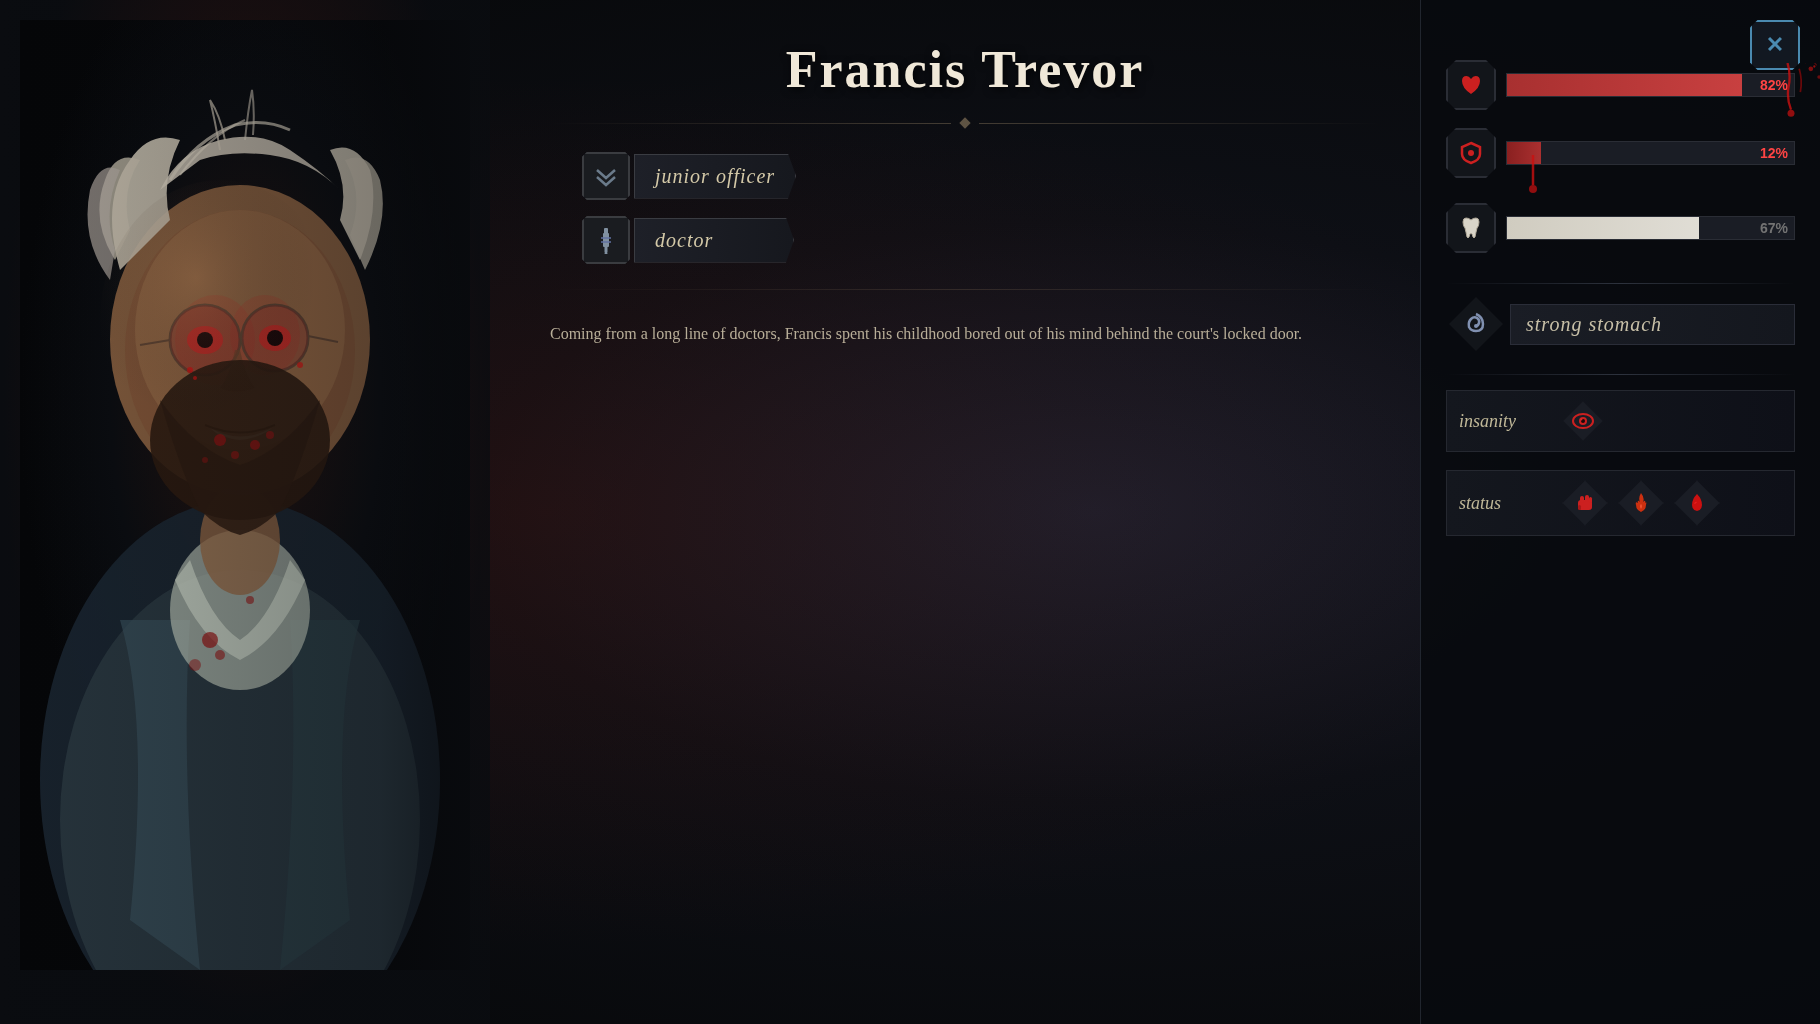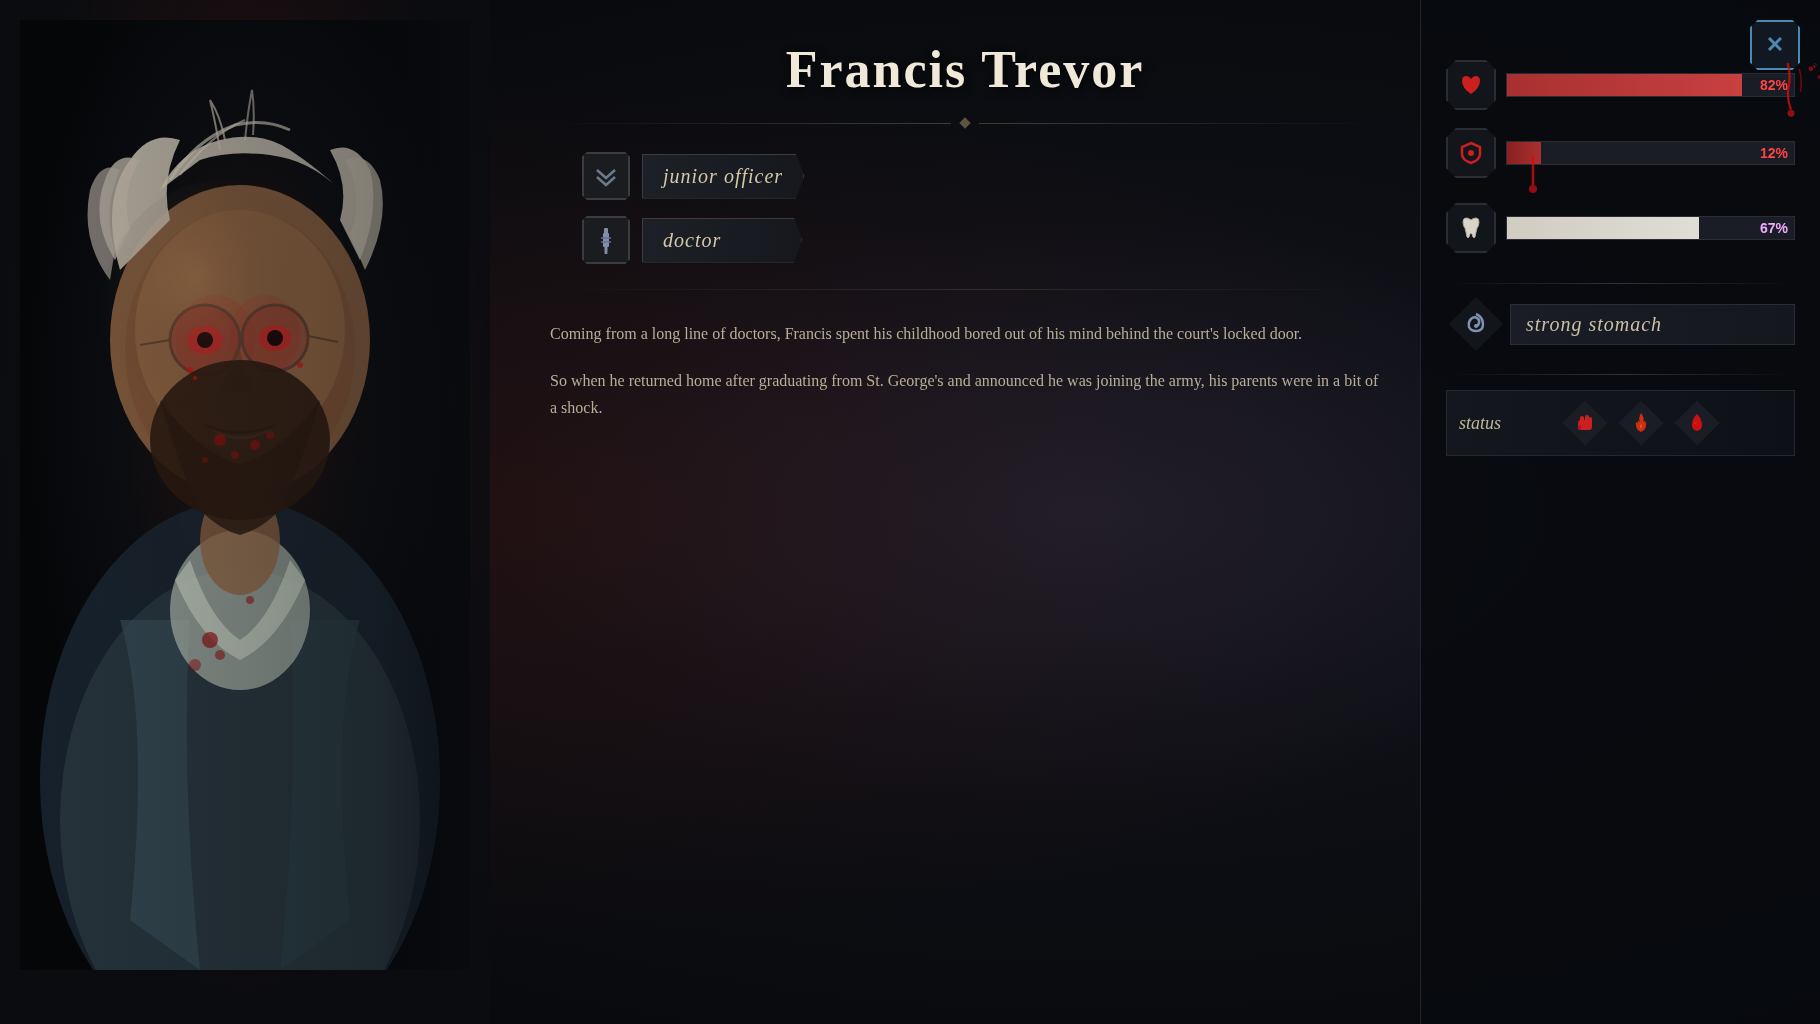--- a/index.html
+++ b/index.html
@@ -104,21 +104,21 @@
 
     
     .tags-section {
       margin: 25px 0;
     }
 
     .tag-item {
       display: flex;
       align-items: center;
       margin-bottom: 16px;
-      gap: 12px;
+      gap: 4px;
       padding-left: 32px;
     }
 
     .tag-icon {
       width: 48px;
       height: 48px;
       background: #1a1c20;
       border: 2px solid #3a3c40;
       display: flex;
       align-items: center;
@@ -242,21 +242,21 @@
       top: 50%;
       transform: translateY(-50%);
       color: #e0d0d0;
       font-size: 14px;
       font-weight: bold;
       font-family: Arial, sans-serif;
     }
 
     .stat-pct.health-pct { color: #ff4444; }
     .stat-pct.shield-pct { color: #ff4444; text-align: center; }
-    .stat-pct.tooth-pct { color: #f0abfc; }
+    .stat-pct.tooth-pct { color: #737373; }
 
     
     .blood-drip {
       position: absolute;
       right: -20px;
       top: 0;
       width: 40px;
       height: 60px;
       pointer-events: none;
     }
@@ -491,21 +491,20 @@
         </svg>
       </div>
       <div class="tag-label">doctor</div>
     </div>
   </div>
 
   <div class="deco-line"></div>
 
   <div class="bio-section">
     <p class="bio-paragraph">Coming from a long line of doctors, Francis spent his childhood bored out of his mind behind the court's locked door.</p>
-    <p class="bio-paragraph">So when he returned home after graduating from St. George's and announced he was joining the army, his parents were in a bit of a shock.</p>
   </div>
 
 </div>
 
 <div class="stats-panel">
 
   <div class="close-btn">
     <span class="close-x">✕</span>
   </div>
 
@@ -578,20 +577,31 @@
         <circle cx="15" cy="17" r="2" fill="#8090b0"></circle>
       </svg>
     </div>
     <div class="trait-bar-full">
       <span class="trait-label">strong stomach</span>
     </div>
   </div>
 
   <div class="trait-divider" style="margin-top: 20px;"></div>
 
+  <div class="stat-row">
+    <span class="stat-row-label">insanity</span>
+    <div class="stat-row-icon">
+      <svg width="24" height="24" viewBox="0 0 24 24">
+        <ellipse cx="12" cy="12" rx="10" ry="7" fill="none" stroke="#cc2020" stroke-width="2"></ellipse>
+        <circle cx="12" cy="12" r="4" fill="#cc2020"></circle>
+        <circle cx="12" cy="12" r="2" fill="#1a0808"></circle>
+        <circle cx="10.5" cy="10.5" r="1" fill="#ff4040" opacity="0.6"></circle>
+      </svg>
+    </div>
+  </div>
 
   <div class="stat-row">
     <span class="stat-row-label">status</span>
     <div class="status-icons">
 
       <div class="status-icon">
         <svg width="26" height="26" viewBox="0 0 26 26">
           <rect x="6" y="10" width="14" height="10" rx="3" fill="#cc2020"></rect>
           <rect x="8" y="6" width="4" height="7" rx="2" fill="#cc2020"></rect>
           <rect x="13" y="5" width="4" height="7" rx="2" fill="#cc2020"></rect>

